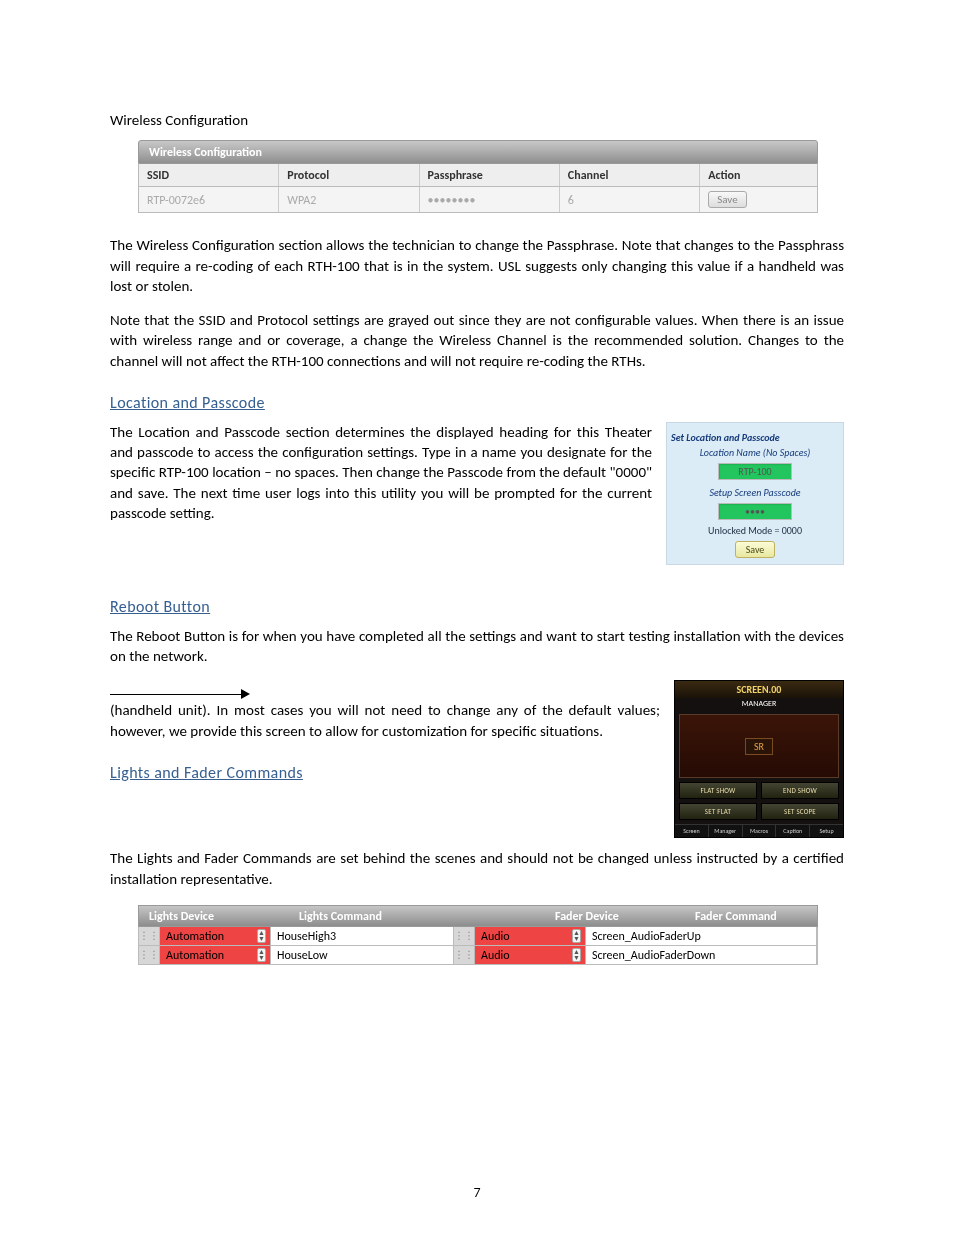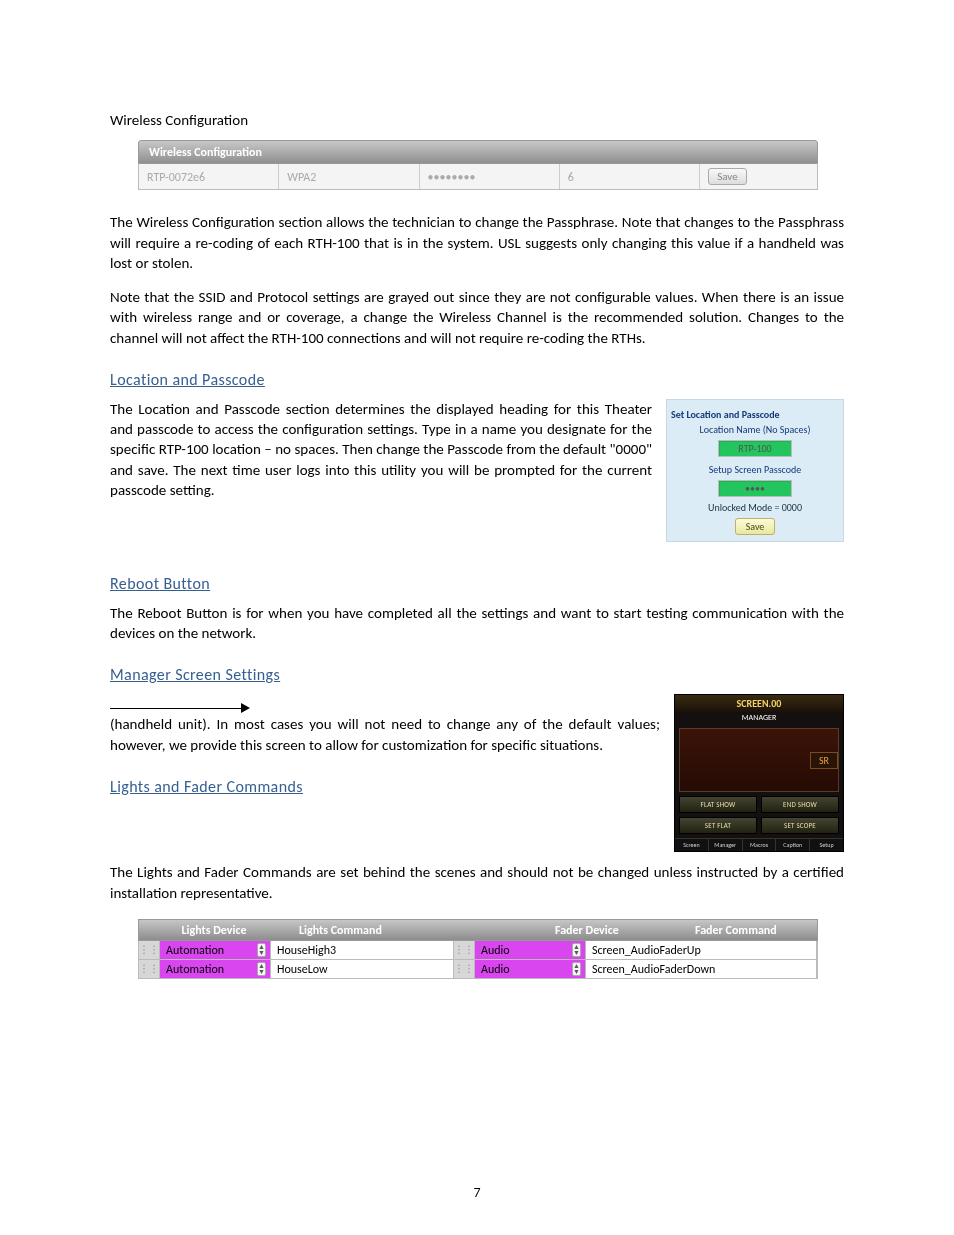--- a/index.html
+++ b/index.html
@@ -83,21 +83,21 @@
   }
   .loc-box {
     width: 168px;
     background: #dbecf7;
     border: 1px solid #c8d8e4;
     font-size: 10px;
     text-align: center;
     padding: 6px 4px;
     color: #1b3a6b;
   }
-  .loc-box .lbl { font-weight: bold; margin: 2px 0; font-size: 10px; color:#153a7a;}
+  .loc-box .lbl { font-weight: bold; margin: 2px 0; font-size: 10px; color:#153a7a;font-style:italic;}
   .loc-box .inp {
     display: inline-block;
     background: #22c55e;
     border: 1px solid #bbb;
     box-shadow: inset 1px 1px 1px rgba(0,0,0,0.1);
     padding: 1px 6px;
     margin: 2px 0 4px 0;
     min-width: 60px;
     font-size: 10px;
     color: #555;
@@ -166,21 +166,21 @@
     padding:4px;
   }
   .mgr-stage {
     height: 62px;
     background: linear-gradient(#3b1408,#250b04);
     border:1px solid #5a3a28;
     margin-bottom:4px;
     position:relative;
     display:flex;
     align-items:center;
-    justify-content:flex-end;
+    justify-content:center;
   }
   .mgr-sr {
     color:#e8a040;
     font-size:10px;
     border:1px solid #7a4a20;
     padding:1px 8px;
     background:#2a1408;
   }
   .mgr-row { display:flex; gap:4px; margin-top:4px; }
   .mgr-btn {
@@ -262,39 +262,39 @@
     color:#888;
     font-size:10px;
   }
   .lf-sel {
     width:100px;
     display:flex;
     align-items:flex-start;
     justify-content:space-between;
     padding:2px 4px 2px 6px;
     border-right:1px solid #bbb;
-    background:#d946ef;
+    background:#ef4444;
   }
   .lf-sel .stepper {
     display:flex;
     flex-direction:column;
     font-size:7px;
     line-height:6px;
     color:#555;
     border:1px solid #aaa;
     border-radius:2px;
     background:#f6f6f6;
   }
   .lf-text {
     flex:1;
     padding:2px 6px;
     border-right:1px solid #bbb;
     background:#fff;
   }
-  .col-ld { width:110px;text-align:center; }
+  .col-ld { width:110px; }
   .col-lc { width:190px; }
   .col-fd { width:110px; }
   .col-fc { flex:1; }
 
   .page-no {
     position:absolute;
     bottom:34px;
     left:0; right:0;
     text-align:center;
     font-size:14px;
@@ -303,20 +303,27 @@
 </style>
 </head>
 <body>
 
 <div class="page">
 
   <p class="body-text" style="text-align:left;margin-bottom:10px;">Wireless Configuration</p>
 
   <div class="wc-panel">
     <div class="wc-titlebar">Wireless Configuration</div>
+    <div class="wc-row wc-head">
+      <div class="wc-cell" style="flex:1.1">SSID</div>
+      <div class="wc-cell" style="flex:1.1">Protocol</div>
+      <div class="wc-cell" style="flex:1.1">Passphrase</div>
+      <div class="wc-cell" style="flex:1.1">Channel</div>
+      <div class="wc-cell" style="flex:0.9">Action</div>
+    </div>
     <div class="wc-row">
       <div class="wc-cell wc-val" style="flex:1.1">RTP-0072e6</div>
       <div class="wc-cell wc-val" style="flex:1.1">WPA2</div>
       <div class="wc-cell wc-val" style="flex:1.1">••••••••</div>
       <div class="wc-cell wc-val" style="flex:1.1">6</div>
       <div class="wc-cell" style="flex:0.9">
         <span class="wc-save">Save</span>
       </div>
     </div>
   </div>
@@ -336,25 +343,24 @@
     <span class="save-btn">Save</span>
   </div>
 
   <p class="body-text">The Location and Passcode section determines the displayed heading for this Theater and passcode to access the configuration settings.  Type in a name you designate for the specific RTP-100 location – no spaces.  Then change the Passcode from the default "0000" and save.  The next time user logs into this utility you will be prompted for the current passcode setting.</p>
 
   <div class="clearfix"></div>
 
   <h2 class="section-title">Reboot Button</h2>
 
 
-  <p class="body-text">The Reboot Button is for when you have completed all the settings and want to start testing communication with the devices on the network.</p>
+  <p class="body-text">The Reboot Button is for when you have completed all the settings and want to start testing installation with the devices on the network.</p>
 
   <div class="clearfix"></div>
 
-  <h2 class="section-title">Manager Screen Settings</h2>
 
   <div class="float-right mgr-box">
     <div class="mgr-head">SCREEN.00</div>
     <div class="mgr-sub">MANAGER</div>
     <div class="mgr-body">
       <div class="mgr-stage">
         <span class="mgr-sr">SR</span>
       </div>
       <div class="mgr-row">
         <div class="mgr-btn">FLAT SHOW</div>

